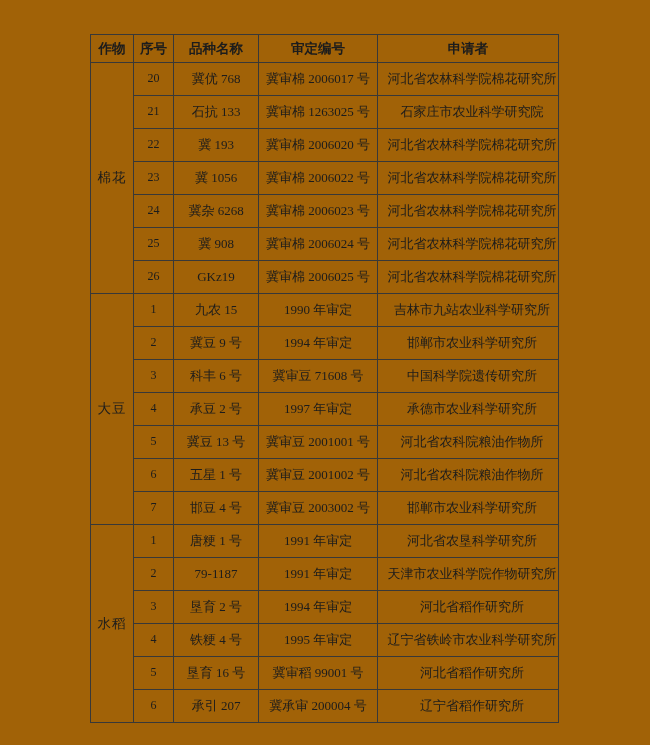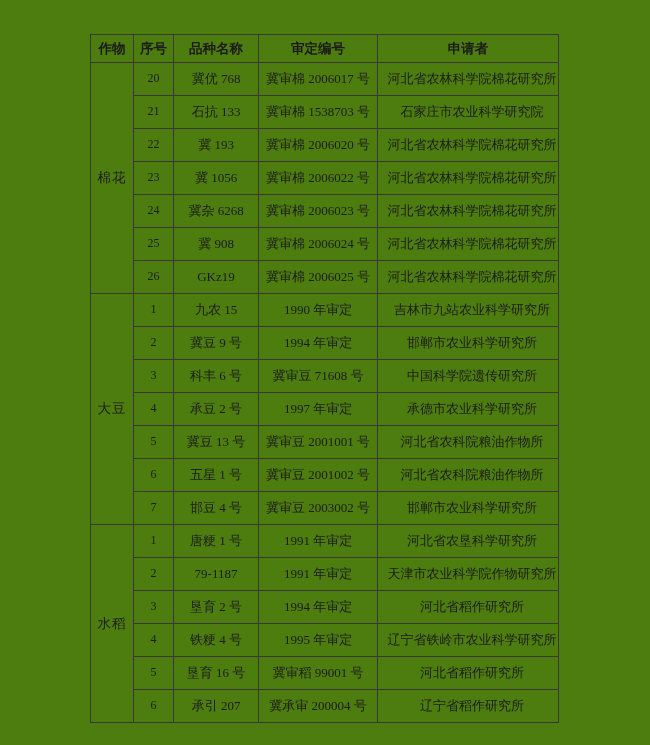--- a/index.html
+++ b/index.html
@@ -4,21 +4,21 @@
 <style>
   html, body {
     margin: 0;
     padding: 0;
     background: #fdfdfd;
   }
   .page {
     position: relative;
     width: 650px;
     height: 745px;
-    background: #4d7c0f;
+    background: #a16207;
     overflow: hidden;
     font-family: "Liberation Serif", "DejaVu Serif", serif;
     color: #1c1c1c;
   }
   table.variety-table {
     position: absolute;
     left: 90px;
     top: 34px;
     border-collapse: collapse;
     table-layout: fixed;
@@ -91,21 +91,21 @@
       <tr>
         <td class="crop-cell" rowspan="7">棉花</td>
         <td class="seq-cell">20</td>
         <td class="name-cell">冀优 768</td>
         <td class="code-cell">冀审棉 2006017 号</td>
         <td class="applicant-cell">河北省农林科学院棉花研究所</td>
       </tr>
       <tr>
         <td class="seq-cell">21</td>
         <td class="name-cell">石抗 133</td>
-        <td class="code-cell">冀审棉 1538703 号</td>
+        <td class="code-cell">冀审棉 1263025 号</td>
         <td class="applicant-cell">石家庄市农业科学研究院</td>
       </tr>
       <tr>
         <td class="seq-cell">22</td>
         <td class="name-cell">冀 193</td>
         <td class="code-cell">冀审棉 2006020 号</td>
         <td class="applicant-cell">河北省农林科学院棉花研究所</td>
       </tr>
       <tr>
         <td class="seq-cell">23</td>

